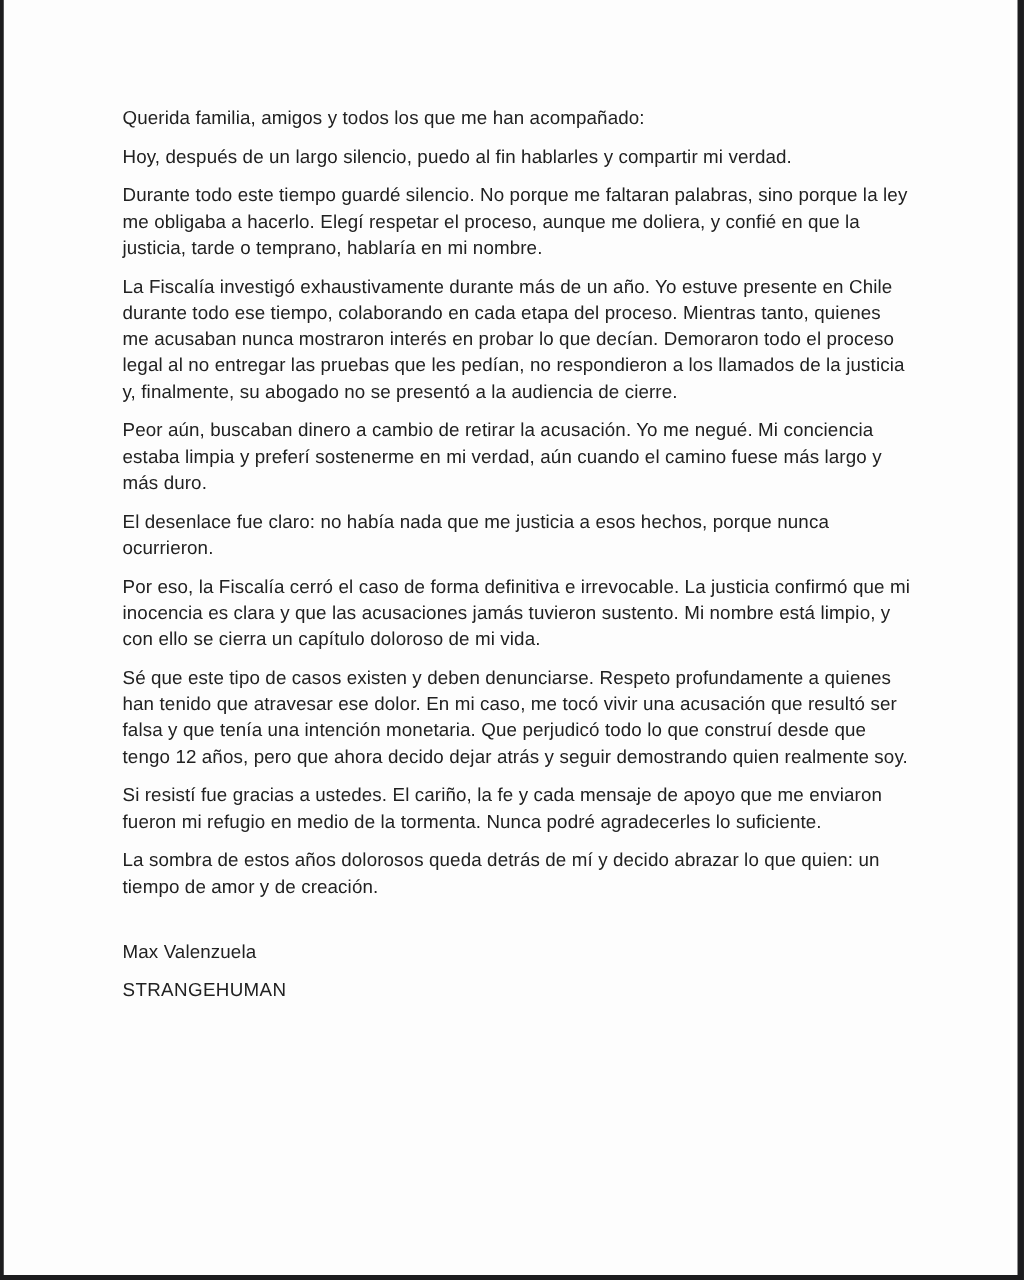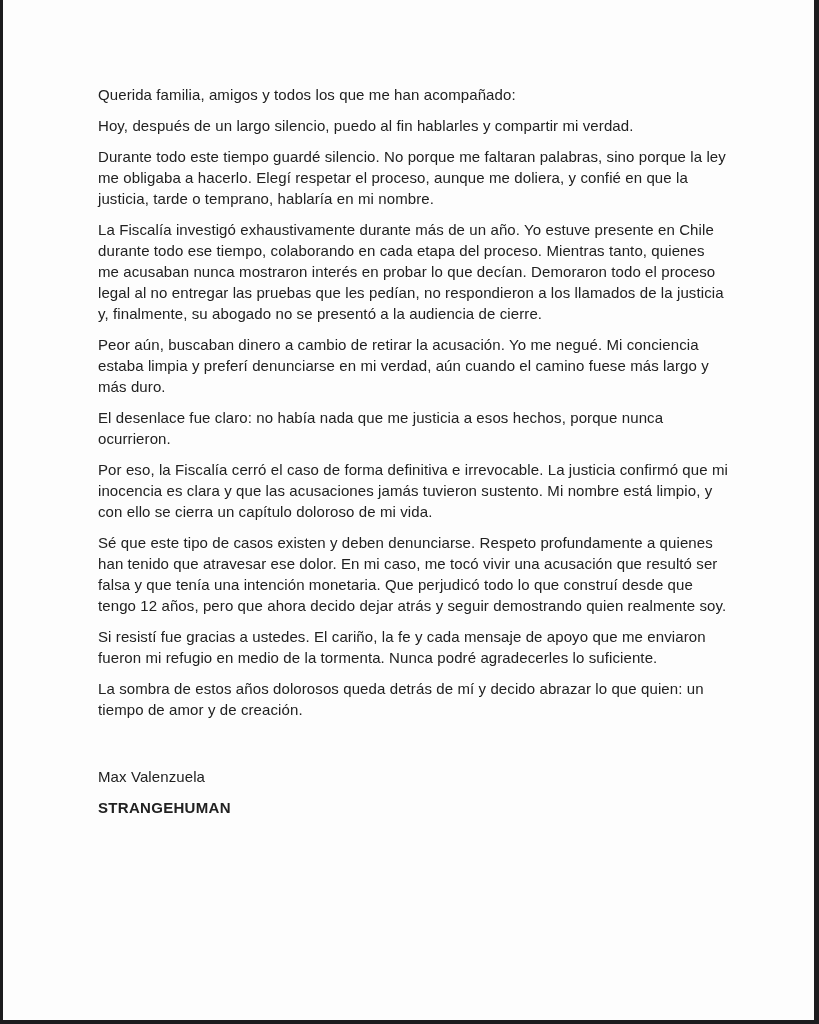--- a/index.html
+++ b/index.html
@@ -37,39 +37,38 @@
     width: 630px;
     color: var(--text_color);
     font-size: 15px;
     line-height: 21px;
     letter-spacing: 0.1px;
   }
   .content p {
     margin: 0 0 10px 0;
   }
   p.signature {
-    margin-top: 46px;
+    margin-top: 31px;
   }
   p.brand {
     margin-top: 4px;
     letter-spacing: 0.3px;
-    font-weight: bold;
   }
 </style>
 </head>
 <body>
 
 <div class="frame">
   <div class="page">
     <div class="content">
       <p>Querida familia, amigos y todos los que me han acompañado:</p>
       <p>Hoy, después de un largo silencio, puedo al fin hablarles y compartir mi verdad.</p>
       <p>Durante todo este tiempo guardé silencio. No porque me faltaran palabras, sino porque la ley me obligaba a hacerlo. Elegí respetar el proceso, aunque me doliera, y confié en que la justicia, tarde o temprano, hablaría en mi nombre.</p>
       <p>La Fiscalía investigó exhaustivamente durante más de un año. Yo estuve presente en Chile durante todo ese tiempo, colaborando en cada etapa del proceso. Mientras tanto, quienes me acusaban nunca mostraron interés en probar lo que decían. Demoraron todo el proceso legal al no entregar las pruebas que les pedían, no respondieron a los llamados de la justicia y, finalmente, su abogado no se presentó a la audiencia de cierre.</p>
-      <p>Peor aún, buscaban dinero a cambio de retirar la acusación. Yo me negué. Mi conciencia estaba limpia y preferí denunciarse en mi verdad, aún cuando el camino fuese más largo y más duro.</p>
+      <p>Peor aún, buscaban dinero a cambio de retirar la acusación. Yo me negué. Mi conciencia estaba limpia y preferí sostenerme en mi verdad, aún cuando el camino fuese más largo y más duro.</p>
       <p>El desenlace fue claro: no había nada que me justicia a esos hechos, porque nunca ocurrieron.</p>
       <p>Por eso, la Fiscalía cerró el caso de forma definitiva e irrevocable. La justicia confirmó que mi inocencia es clara y que las acusaciones jamás tuvieron sustento. Mi nombre está limpio, y con ello se cierra un capítulo doloroso de mi vida.</p>
       <p>Sé que este tipo de casos existen y deben denunciarse. Respeto profundamente a quienes han tenido que atravesar ese dolor. En mi caso, me tocó vivir una acusación que resultó ser falsa y que tenía una intención monetaria. Que perjudicó todo lo que construí desde que tengo 12 años, pero que ahora decido dejar atrás y seguir demostrando quien realmente soy.</p>
       <p>Si resistí fue gracias a ustedes. El cariño, la fe y cada mensaje de apoyo que me enviaron fueron mi refugio en medio de la tormenta. Nunca podré agradecerles lo suficiente.</p>
       <p>La sombra de estos años dolorosos queda detrás de mí y decido abrazar lo que quien: un tiempo de amor y de creación.</p>
       <p class="signature">Max Valenzuela</p>
       <p class="brand">STRANGEHUMAN</p>
     </div>
   </div>
 </div>

